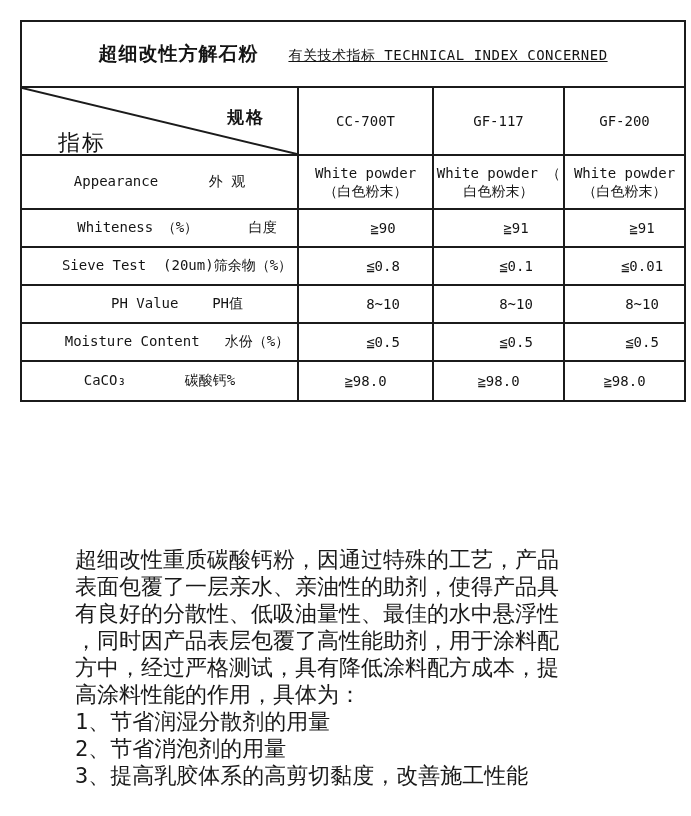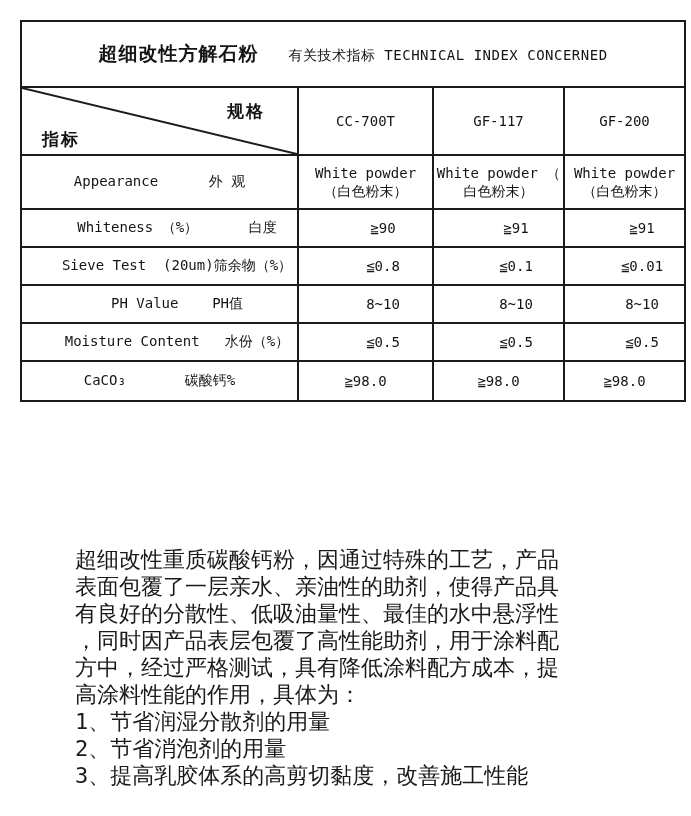--- a/index.html
+++ b/index.html
@@ -34,43 +34,44 @@
   td.title-cell { height: 64px; }
   .title-zh {
     font-weight: bold;
     font-size: 19px;
     letter-spacing: 1px;
   }
   .title-note {
     font-size: 14px;
     margin-left: 30px;
     letter-spacing: 0.5px;
+    text-decoration: underline;
   }
   tr.hdr td { height: 66px; }
   td.corner-cell {
     position: relative;
     padding: 0;
   }
   .corner-svg {
     position: absolute;
     left: 0; top: 0;
     width: 100%; height: 100%;
   }
   .corner-row-label {
     position: absolute;
-    left: 20px;
+    left: 36px;
     top: 40px;
-    font-weight: bold;
-    font-size: 17px;
+    font-weight: normal;
+    font-size: 22px;
     letter-spacing: 2px;
   }
   .corner-col-label {
     position: absolute;
     right: 32px;
-    top: 12px;
+    top: 18px;
     font-weight: bold;
     font-size: 17px;
     letter-spacing: 2px;
   }
   td.col-head { font-size: 15px; }
   tr.r-appearance td { height: 52px; }
   tr.r-std td { height: 36px; padding-left: 37px; }
   tr.r-last td { height: 38px; text-align: center; }
   td.label-cell {
     white-space: pre;

